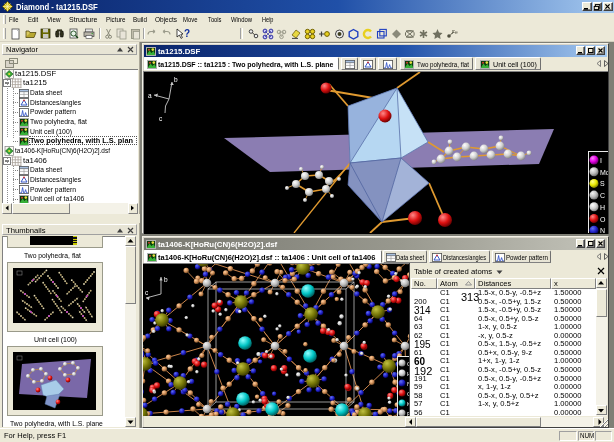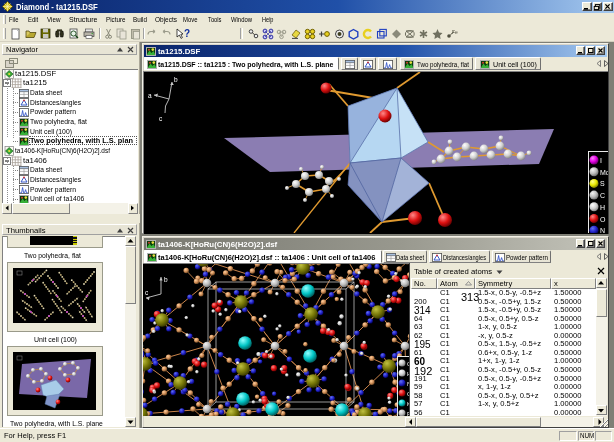--- a/index.html
+++ b/index.html
@@ -1665,21 +1665,21 @@
     <polygon points="0.5,0.5 6.5,0.5 3.5,4" fill="#404040"></polygon>
   </svg>
 <svg class="abs" style="left:597px;top:266.5px" width="9" height="8">
     <path d="M1,1 L7,7 M7,1 L1,7" stroke="#000" stroke-width="1.2"></path>
   </svg>
 <div class="abs" style="left:411px;top:277.5px;width:26px;height:11px;background:#ece9d8;border:1px solid;border-color:#fff #808080 #808080 #fff"></div>
 <div class="abs" style="left:414px;top:279px;font-size:7.6px;font-weight:normal;color:#000;white-space:nowrap;">No.</div>
 <div class="abs" style="left:437px;top:277.5px;width:38px;height:11px;background:#ece9d8;border:1px solid;border-color:#fff #808080 #808080 #fff"></div>
 <div class="abs" style="left:440px;top:279px;font-size:7.6px;font-weight:normal;color:#000;white-space:nowrap;">Atom</div>
 <div class="abs" style="left:475px;top:277.5px;width:76px;height:11px;background:#ece9d8;border:1px solid;border-color:#fff #808080 #808080 #fff"></div>
-<div class="abs" style="left:478px;top:279px;font-size:7.6px;font-weight:normal;color:#000;white-space:nowrap;">Symmetry</div>
+<div class="abs" style="left:478px;top:279px;font-size:7.6px;font-weight:normal;color:#000;white-space:nowrap;">Distances</div>
 <div class="abs" style="left:551px;top:277.5px;width:45px;height:11px;background:#ece9d8;border:1px solid;border-color:#fff #808080 #808080 #fff"></div>
 <div class="abs" style="left:554px;top:279px;font-size:7.6px;font-weight:normal;color:#000;white-space:nowrap;">x</div>
 <svg class="abs" style="left:465px;top:281px" width="8" height="5">
     <polygon points="0.5,4 6.5,4 3.5,0.5" fill="none" stroke="#909090"></polygon>
   </svg>
 <div class="abs" style="left:409.5px;top:288.5px;width:186.5px;height:127px;background:#fff"></div>
 <div class="abs" style="left:414px;top:291px;font-size:11px;font-weight:normal;color:#000;white-space:nowrap;padding-left:47px;">313</div>
 <div class="abs" style="left:440px;top:288.0px;font-size:7.6px;font-weight:normal;color:#000;white-space:nowrap;">C1</div>
 <div class="abs" style="left:478px;top:288.0px;font-size:7.6px;font-weight:normal;color:#000;white-space:nowrap;">1.5-x, 0.5-y, -0.5+z</div>
 <div class="abs" style="left:554px;top:288.0px;font-size:7.6px;font-weight:normal;color:#000;white-space:nowrap;">1.50000</div>
@@ -1702,21 +1702,21 @@
 <div class="abs" style="left:414px;top:330.75000000000006px;font-size:7.6px;font-weight:normal;color:#000;white-space:nowrap;">62</div>
 <div class="abs" style="left:440px;top:330.75000000000006px;font-size:7.6px;font-weight:normal;color:#000;white-space:nowrap;">C1</div>
 <div class="abs" style="left:478px;top:330.75000000000006px;font-size:7.6px;font-weight:normal;color:#000;white-space:nowrap;">-x, y, 0.5-z</div>
 <div class="abs" style="left:554px;top:330.75000000000006px;font-size:7.6px;font-weight:normal;color:#000;white-space:nowrap;">0.00000</div>
 <div class="abs" style="left:414px;top:339.30000000000007px;font-size:10px;font-weight:normal;color:#000;white-space:nowrap;">195</div>
 <div class="abs" style="left:440px;top:339.30000000000007px;font-size:7.6px;font-weight:normal;color:#000;white-space:nowrap;">C1</div>
 <div class="abs" style="left:478px;top:339.30000000000007px;font-size:7.6px;font-weight:normal;color:#000;white-space:nowrap;">0.5-x, 1.5-y, -0.5+z</div>
 <div class="abs" style="left:554px;top:339.30000000000007px;font-size:7.6px;font-weight:normal;color:#000;white-space:nowrap;">0.50000</div>
 <div class="abs" style="left:414px;top:347.8500000000001px;font-size:7.6px;font-weight:normal;color:#000;white-space:nowrap;">61</div>
 <div class="abs" style="left:440px;top:347.8500000000001px;font-size:7.6px;font-weight:normal;color:#000;white-space:nowrap;">C1</div>
-<div class="abs" style="left:478px;top:347.8500000000001px;font-size:7.6px;font-weight:normal;color:#000;white-space:nowrap;">0.6+x, 0.5-y, 1-z</div>
+<div class="abs" style="left:478px;top:347.8500000000001px;font-size:7.6px;font-weight:normal;color:#000;white-space:nowrap;">0.5+x, 0.5-y, 9-z</div>
 <div class="abs" style="left:554px;top:347.8500000000001px;font-size:7.6px;font-weight:normal;color:#000;white-space:nowrap;">0.50000</div>
 <div class="abs" style="left:414px;top:356.4000000000001px;font-size:10px;font-weight:bold;color:#000;white-space:nowrap;">60</div>
 <div class="abs" style="left:440px;top:356.4000000000001px;font-size:7.6px;font-weight:normal;color:#000;white-space:nowrap;">C1</div>
 <div class="abs" style="left:478px;top:356.4000000000001px;font-size:7.6px;font-weight:normal;color:#000;white-space:nowrap;">1+x, 1-y, 1-z</div>
 <div class="abs" style="left:554px;top:356.4000000000001px;font-size:7.6px;font-weight:normal;color:#000;white-space:nowrap;">1.00000</div>
 <div class="abs" style="left:414px;top:364.9500000000001px;font-size:11px;font-weight:normal;color:#000;white-space:nowrap;">192</div>
 <div class="abs" style="left:440px;top:364.9500000000001px;font-size:7.6px;font-weight:normal;color:#000;white-space:nowrap;">C1</div>
 <div class="abs" style="left:478px;top:364.9500000000001px;font-size:7.6px;font-weight:normal;color:#000;white-space:nowrap;">0.5-x, -0.5+y, 0.5-z</div>
 <div class="abs" style="left:554px;top:364.9500000000001px;font-size:7.6px;font-weight:normal;color:#000;white-space:nowrap;">0.50000</div>
 <div class="abs" style="left:414px;top:373.5000000000001px;font-size:7.6px;font-weight:normal;color:#000;white-space:nowrap;">191</div>

